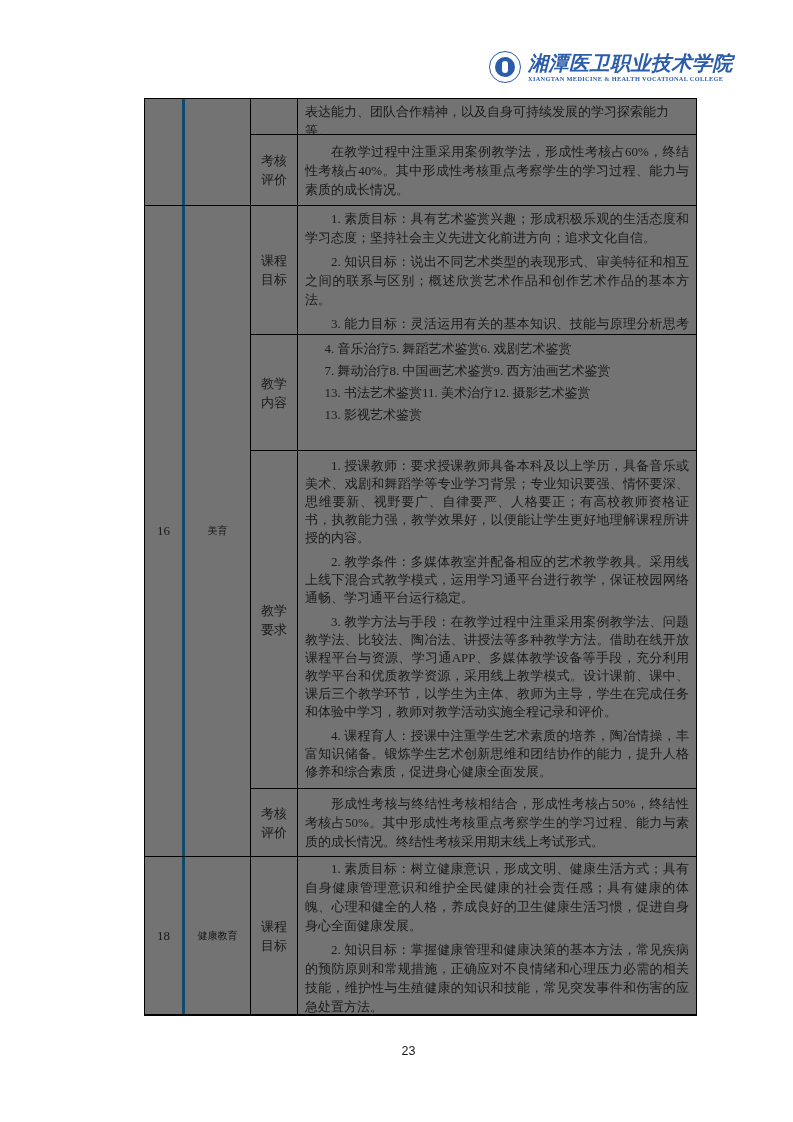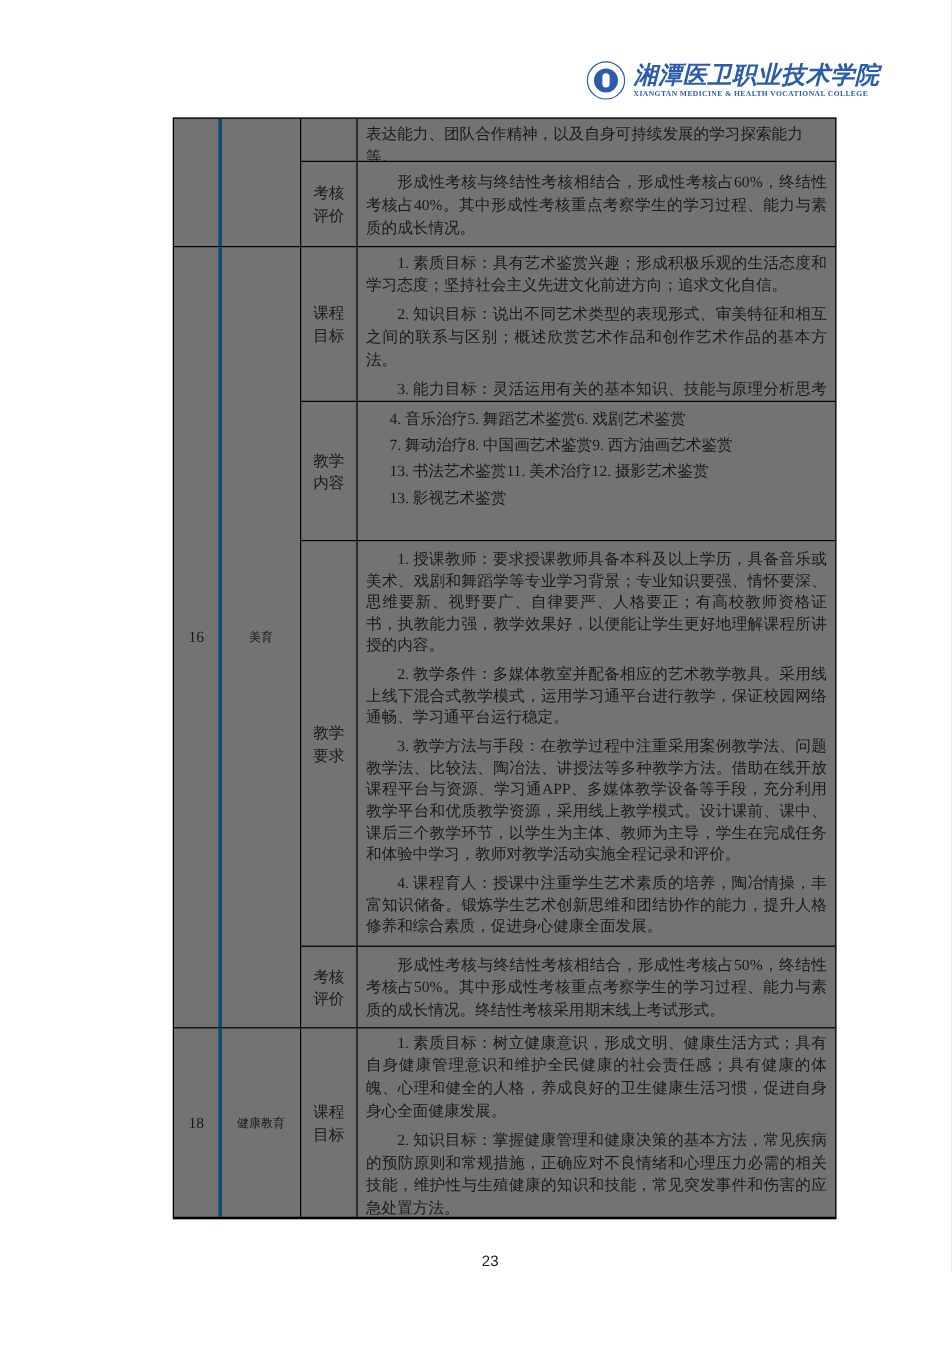--- a/index.html
+++ b/index.html
@@ -73,21 +73,21 @@
           <div class="cell clabel"></div>
           <div class="cell ccontent">
             <p class="noindent">表达能力、团队合作精神，以及自身可持续发展的学习探索能力等。</p>
           </div>
         </div>
         <div class="sub" style="height:71px">
           <div class="cell clabel">
             <div class="vlabel">考核评价</div>
           </div>
           <div class="cell ccontent vcenter">
-            <p>形成性考核与终结性考核相结合，形成性考核占60%，终结性考核占40%。其中形成性考核重点考察学生的学习过程、能力与素质的成长情况。</p>
+            <p>在教学过程中注重采用案例教学法，形成性考核占60%，终结性考核占40%。其中形成性考核重点考察学生的学习过程、能力与素质的成长情况。</p>
           </div>
         </div>
       </div>
     </div>
 
     <div class="tg">
       <div class="cell cno">16</div>
       <div class="cell csub">美育</div>
       <div class="rpart">
 

